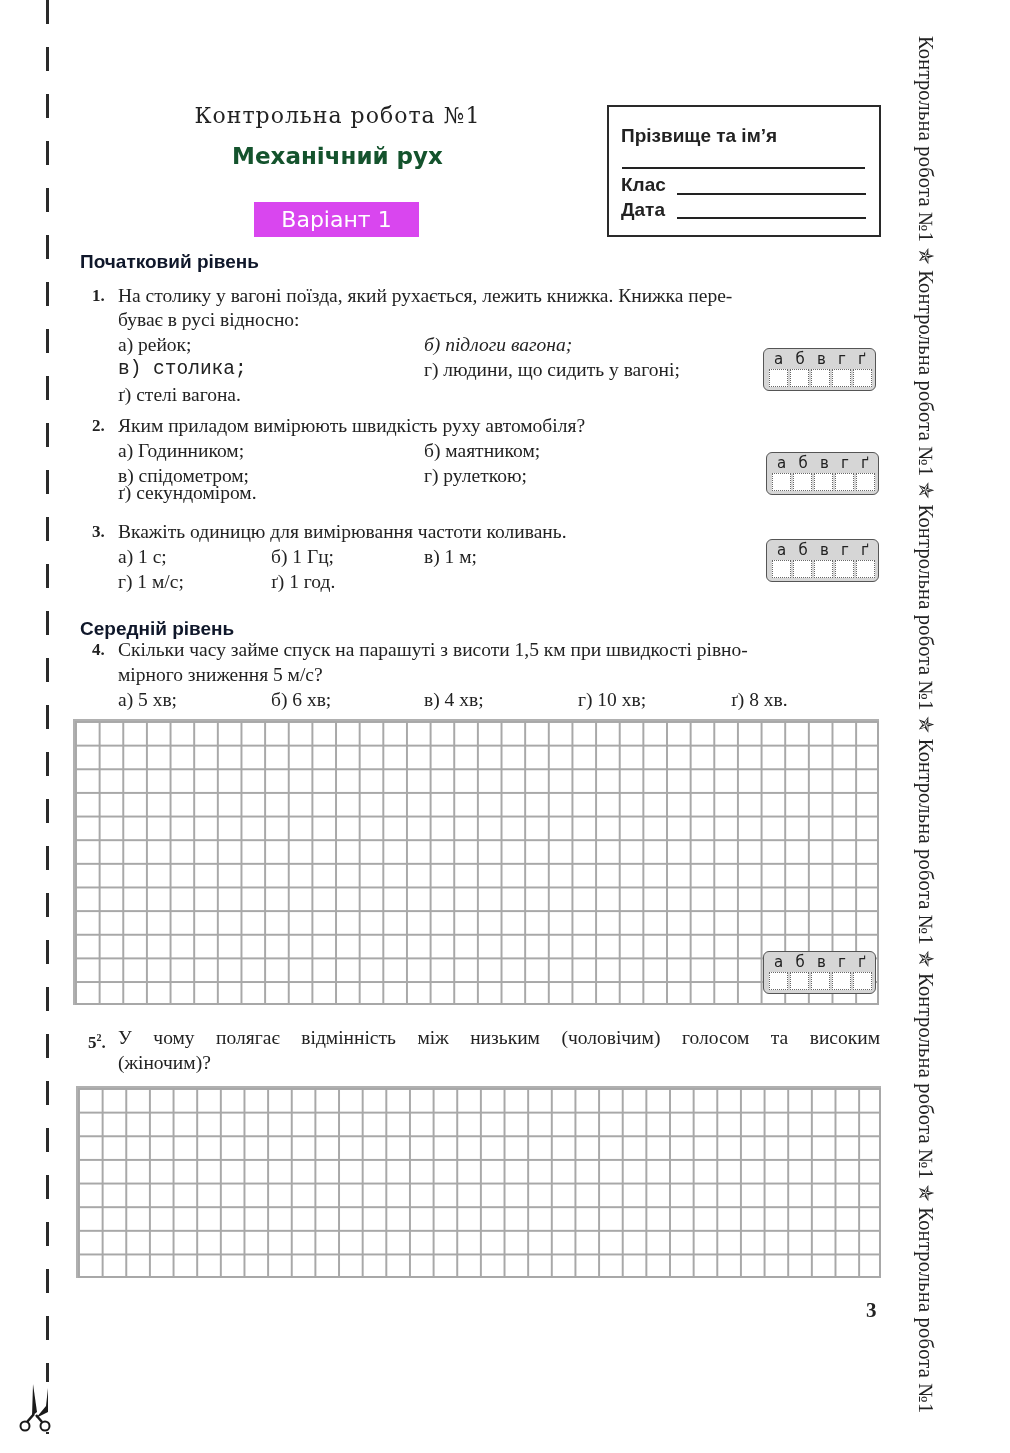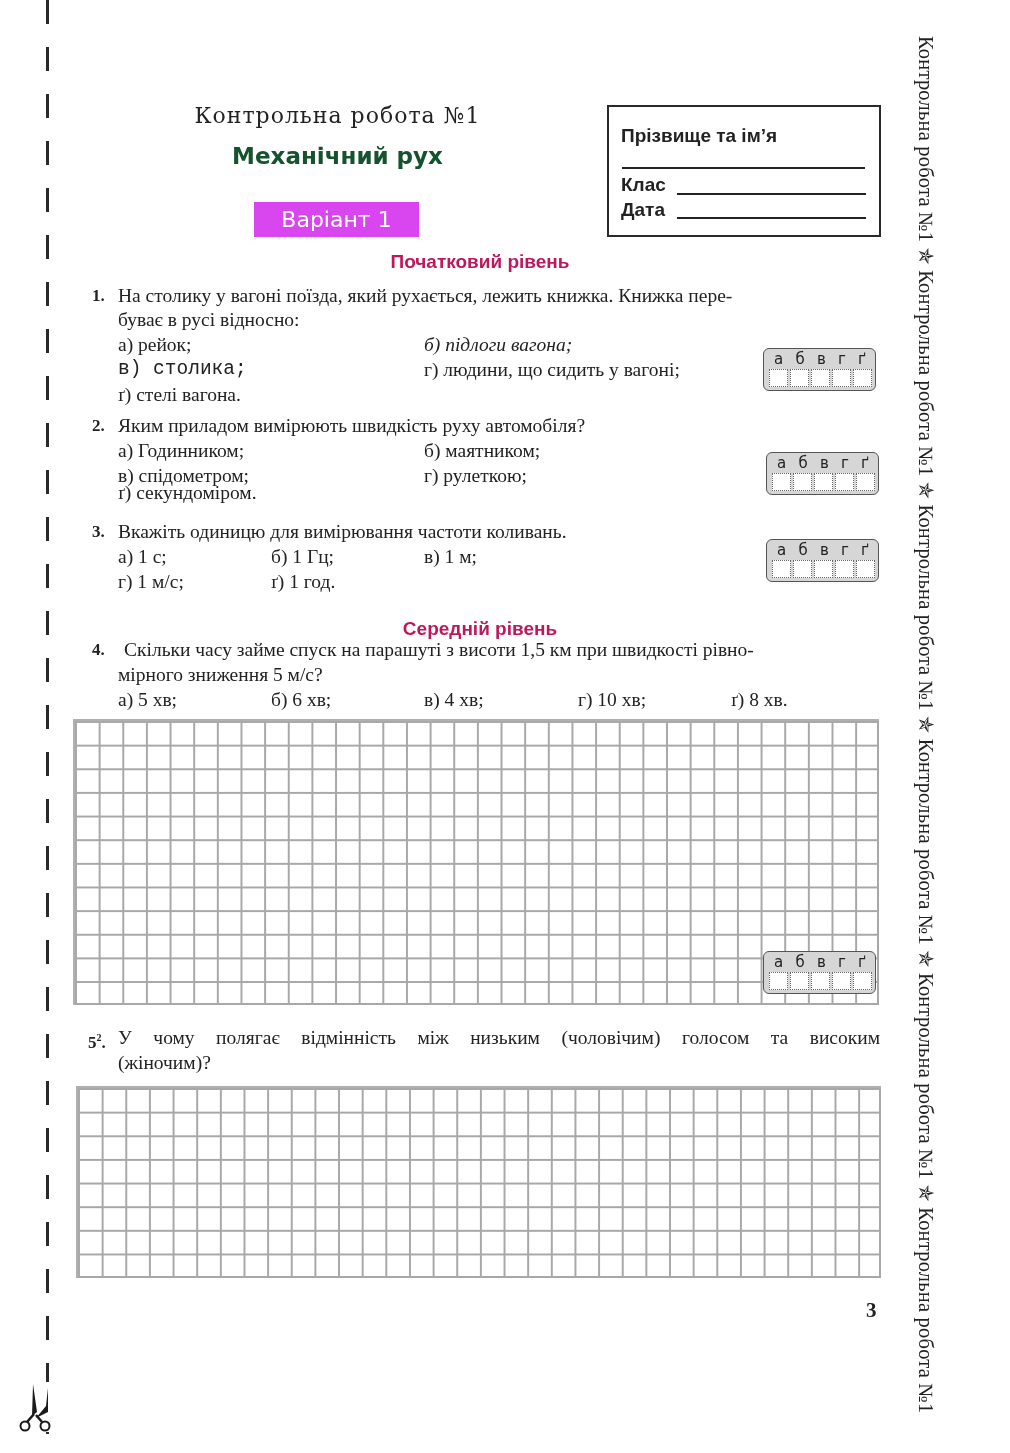--- a/index.html
+++ b/index.html
@@ -17,22 +17,22 @@
   .topic { position: absolute; left: 200px; top: 143px; width: 275px; text-align: center;
     font-family: "DejaVu Sans", sans-serif; font-weight: bold; font-size: 23px; color: #14532d; }
   .variant { position: absolute; left: 254px; top: 202px; width: 165px; height: 35px; background: #d946ef;
     color: #fff; font-family: "DejaVu Sans", sans-serif; font-size: 22px; display: flex; align-items: center; justify-content: center; }
 
   .namebox { position: absolute; left: 607px; top: 105px; width: 274px; height: 132px; border: 2px solid #2a2a2a; }
   .namebox .lbl { position: absolute; font-family: "Liberation Sans", sans-serif; font-weight: bold; font-size: 19px; color: #222; }
   .namebox .line { position: absolute; height: 2px; background: #222; }
 
   
-  .section { position: absolute; left: 80px; width: 800px; text-align: center;
-    font-family: "Liberation Sans", sans-serif; font-weight: bold; font-size: 19px; color: #be185d; }
+  .section { position: absolute; left: 80px; width: 800px; text-align: left;
+    font-family: "Liberation Sans", sans-serif; font-weight: bold; font-size: 19px; color: #0f172a; }
 
   .q { position: absolute; font-family: "Liberation Serif", serif; font-size: 19.5px; line-height: 25px; color: #222; }
   .qnum { position: absolute; font-family: "Liberation Serif", serif; font-weight: bold; font-size: 17px; line-height: 25px; color: #222; }
   .opt { position: absolute; font-family: "Liberation Serif", serif; font-size: 19.5px; line-height: 25px; color: #222; white-space: nowrap; text-align: center; }
 
   
   .ansbox { position: absolute; width: 113px; height: 43px; background: #d6d6d6; border: 1.5px solid #555; border-radius: 6px; }
   .ansbox .letters { position: absolute; left: 6px; top: 1px; width: 100px; display: flex; justify-content: space-between;
     font-family: "DejaVu Sans", sans-serif; font-size: 15px; color: #222; padding: 0 4px; }
   .ansbox .cells { position: absolute; left: 5px; top: 20px; display: flex; gap: 2px; }
@@ -159,21 +159,21 @@
       <div class="cell"></div>
       <div class="cell"></div>
     </div>
   </div>
 </div>
 
 <div class="section" style="top:574px;margin-top:44px;">Середній рівень</div>
 
 <div>
   <div class="qnum" style="left:92px; top:637px;">4.</div>
-  <div class="q" style="left:124px; top:637px; width:762px;">Скільки часу займе спуск на парашуті з висоти 1,5 км при швидкості рівно-</div>
+  <div class="q" style="left:118px; top:637px; width:762px;">Скільки часу займе спуск на парашуті з висоти 1,5 км при швидкості рівно-</div>
   <div class="q" style="left:118px; top:662px;">мірного зниження 5 м/с?</div>
   <div class="opt" style="left:118px; top:687px;">а) 5 хв;</div>
   <div class="opt" style="left:271px; top:687px;">б) 6 хв;</div>
   <div class="opt" style="left:424px; top:687px;">в) 4 хв;</div>
   <div class="opt" style="left:578px; top:687px;">г) 10 хв;</div>
   <div class="opt" style="left:731px; top:687px;">ґ) 8 хв.</div>
 </div>
 
 <div class="grid" style="left:73px; top:719px; width:806px; height:286px;"></div>
 <div class="ansbox" style="left:763px; top:951px;">

